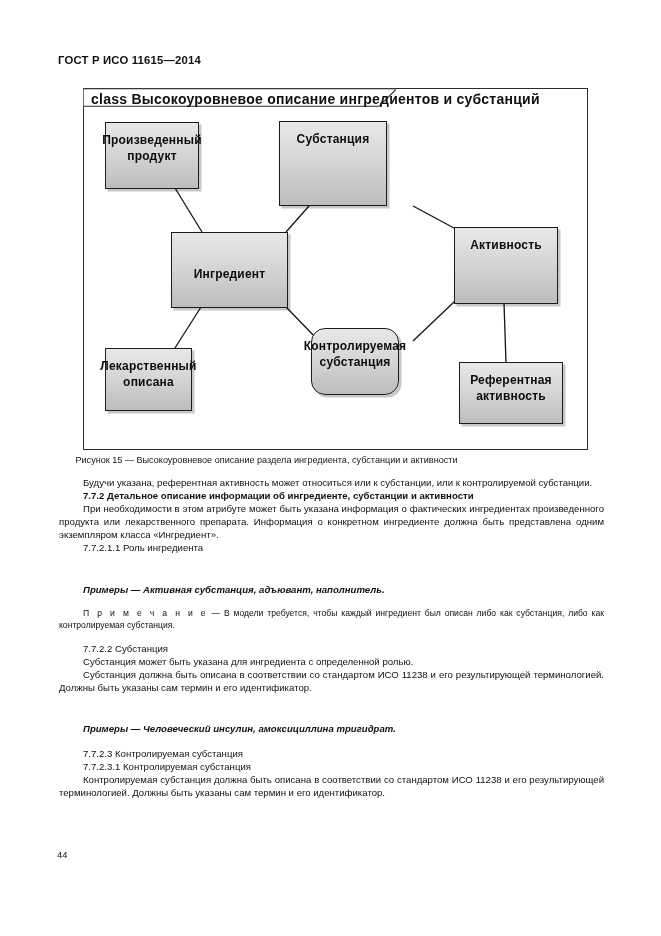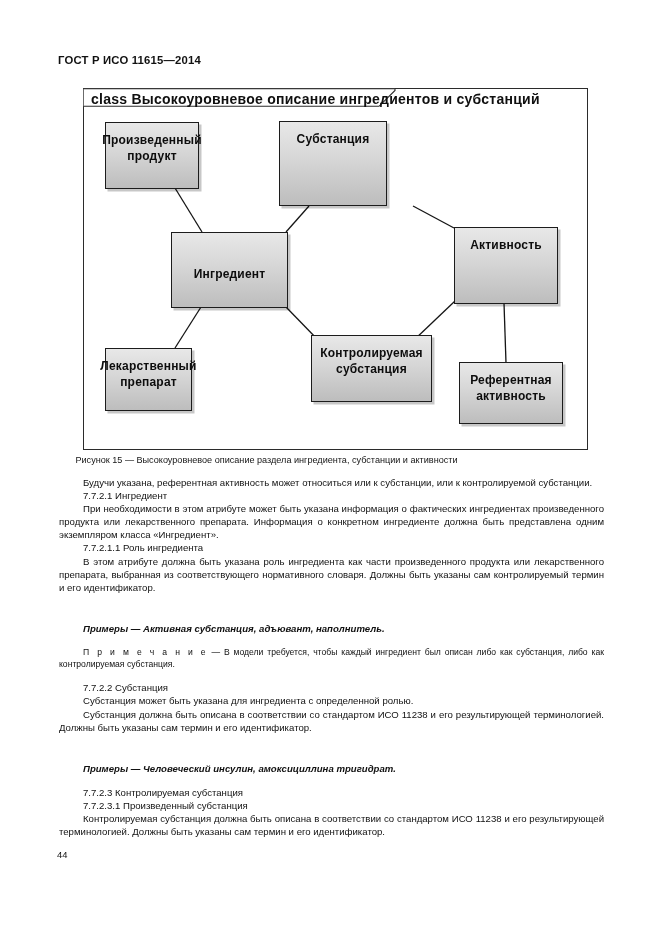--- a/index.html
+++ b/index.html
@@ -208,66 +208,65 @@
     <div class="node" style="left:88px; top:144px; width:117px; height:76px;align-items:center;">
       <span class="node-label">Ингредиент</span>
     </div>
 
     <div class="node" style="left:371px; top:139px; width:104px; height:77px;">
       <span class="node-label">Активность</span>
     </div>
 
     <div class="node" style="left:22px; top:260px; width:87px; height:63px;">
       <span class="node-label">Лекарственный
-препарат</span>
-    </div>
-
-    <div class="node" style="left:228px; top:247px; width:121px; height:67px;">
+описана</span>
+    </div>
+
+    <div class="node" style="left:228px; top:240px; width:88px; height:67px;border-radius:14px;">
       <span class="node-label">Контролируемая
 субстанция</span>
     </div>
 
     <div class="node" style="left:376px; top:274px; width:104px; height:62px;">
       <span class="node-label">Референтная
 активность</span>
     </div>
 
   </div>
 
   <div class="fig-caption">Рисунок 15 — Высокоуровневое описание раздела ингредиента, субстанции и активности</div>
 
   <div class="body">
 
     <p class="p">Будучи указана, референтная активность может относиться или к субстанции, или к контролируемой субстанции.</p>
 
-
-    <p class="p num">7.7.2.1 Ингредиент</p>
+    <p class="p h">7.7.2 Детальное описание информации об ингредиенте, субстанции и активности</p>
+
 
     <p class="p">При необходимости в этом атрибуте может быть указана информация о фактических ингредиентах произведенного продукта или лекарственного препарата. Информация о конкретном ингредиенте должна быть представлена одним экземпляром класса «Ингредиент».</p>
 
     <p class="p num">7.7.2.1.1 Роль ингредиента</p>
 
-    <p class="p">В этом атрибуте должна быть указана роль ингредиента как части произведенного продукта или лекарственного препарата, выбранная из соответствующего нормативного словаря. Должны быть указаны сам контролируемый термин и его идентификатор.</p>
 
     <p class="p example">Примеры — Активная субстанция, адъювант, наполнитель.</p>
 
     <p class="p note"><span class="spaced">П р и м е ч а н и е</span><span> — В модели требуется, чтобы каждый ингредиент был описан либо как субстанция, либо как контролируемая субстанция.</span></p>
 
     <p class="p num">7.7.2.2 Субстанция</p>
 
     <p class="p">Субстанция может быть указана для ингредиента с определенной ролью.</p>
 
     <p class="p">Субстанция должна быть описана в соответствии со стандартом ИСО 11238 и его результирующей терминологией. Должны быть указаны сам термин и его идентификатор.</p>
 
     <p class="p example">Примеры — Человеческий инсулин, амоксициллина тригидрат.</p>
 
     <p class="p num">7.7.2.3 Контролируемая субстанция</p>
 
 
-    <p class="p num">7.7.2.3.1 Произведенный субстанция</p>
+    <p class="p num">7.7.2.3.1 Контролируемая субстанция</p>
 
     <p class="p">Контролируемая субстанция должна быть описана в соответствии со стандартом ИСО 11238 и его результирующей терминологией. Должны быть указаны сам термин и его идентификатор.</p>
 
   </div>
 
   <div class="page-number">44</div>
 
 </div>
 
 </body></html>

